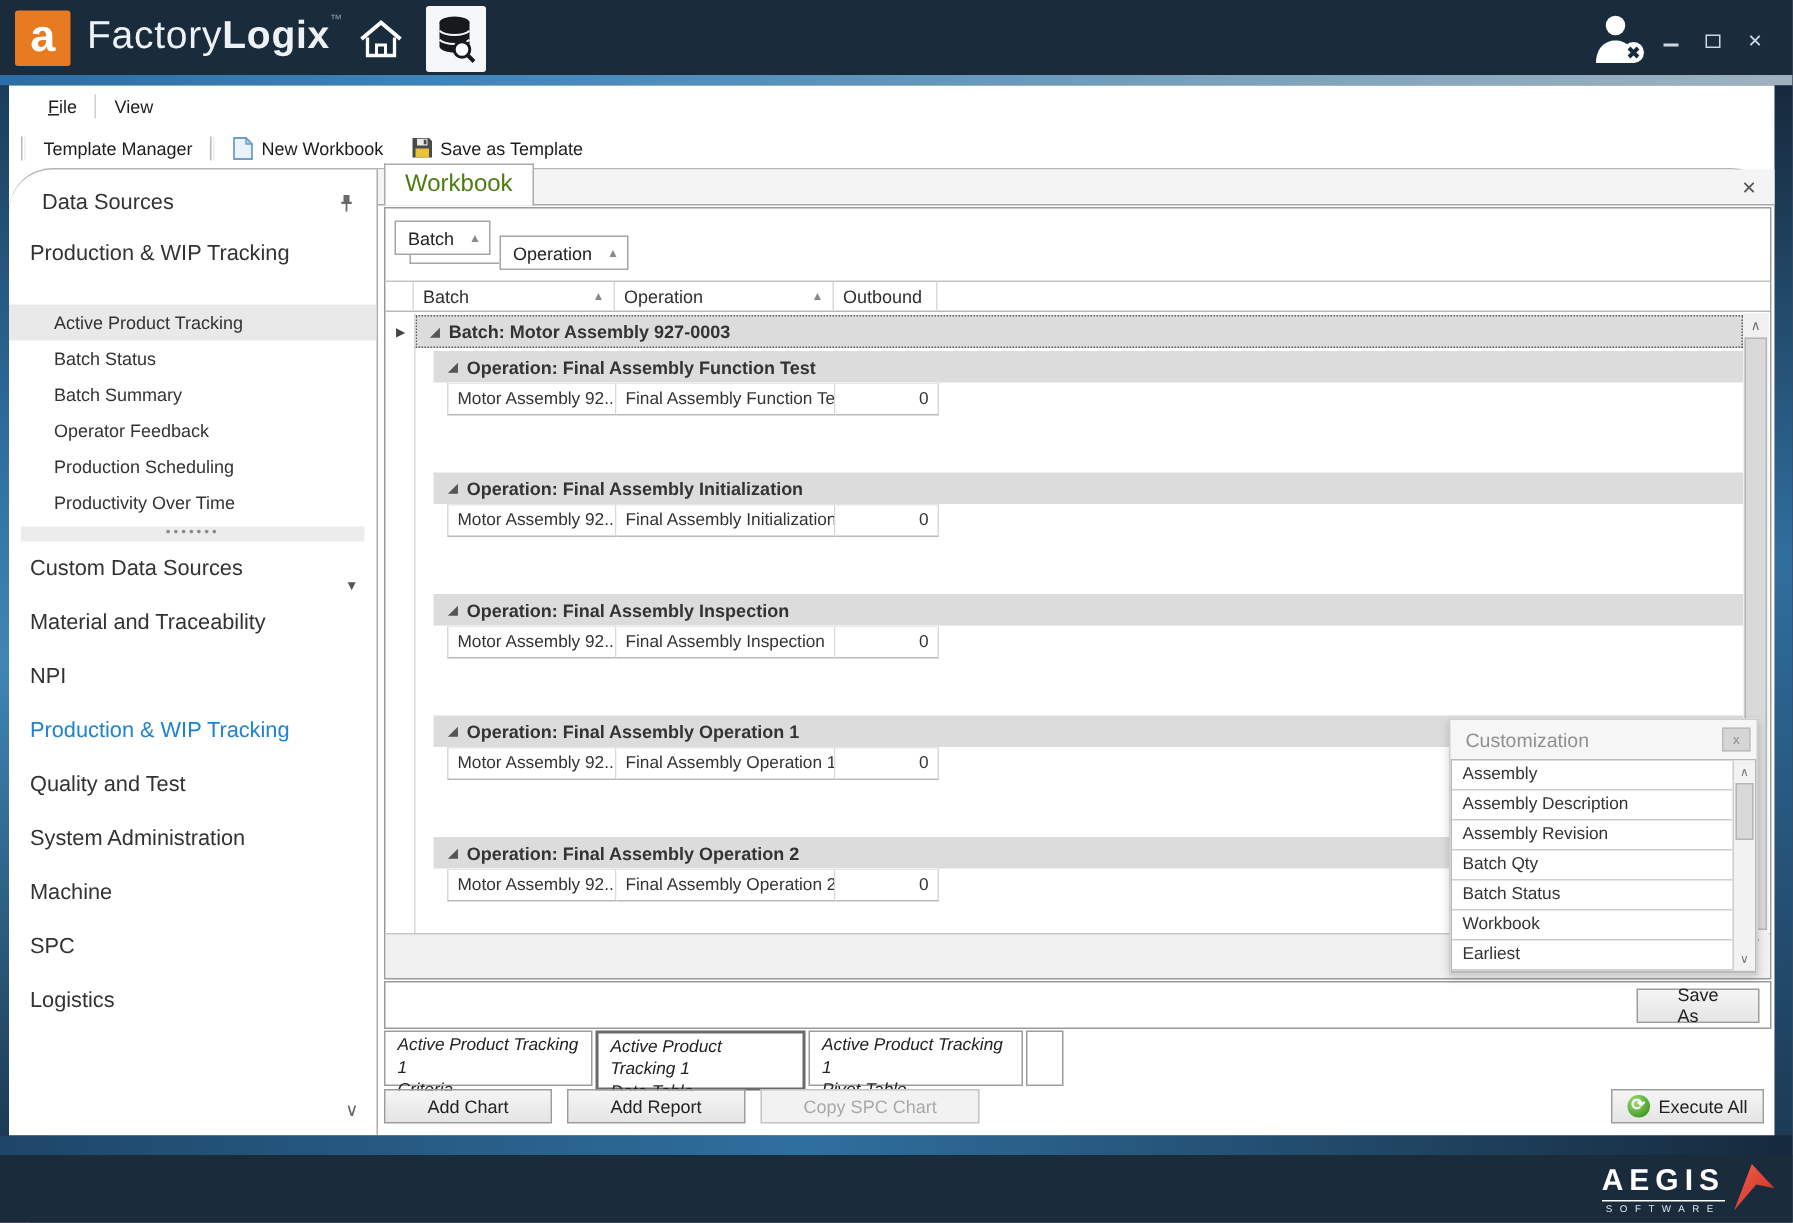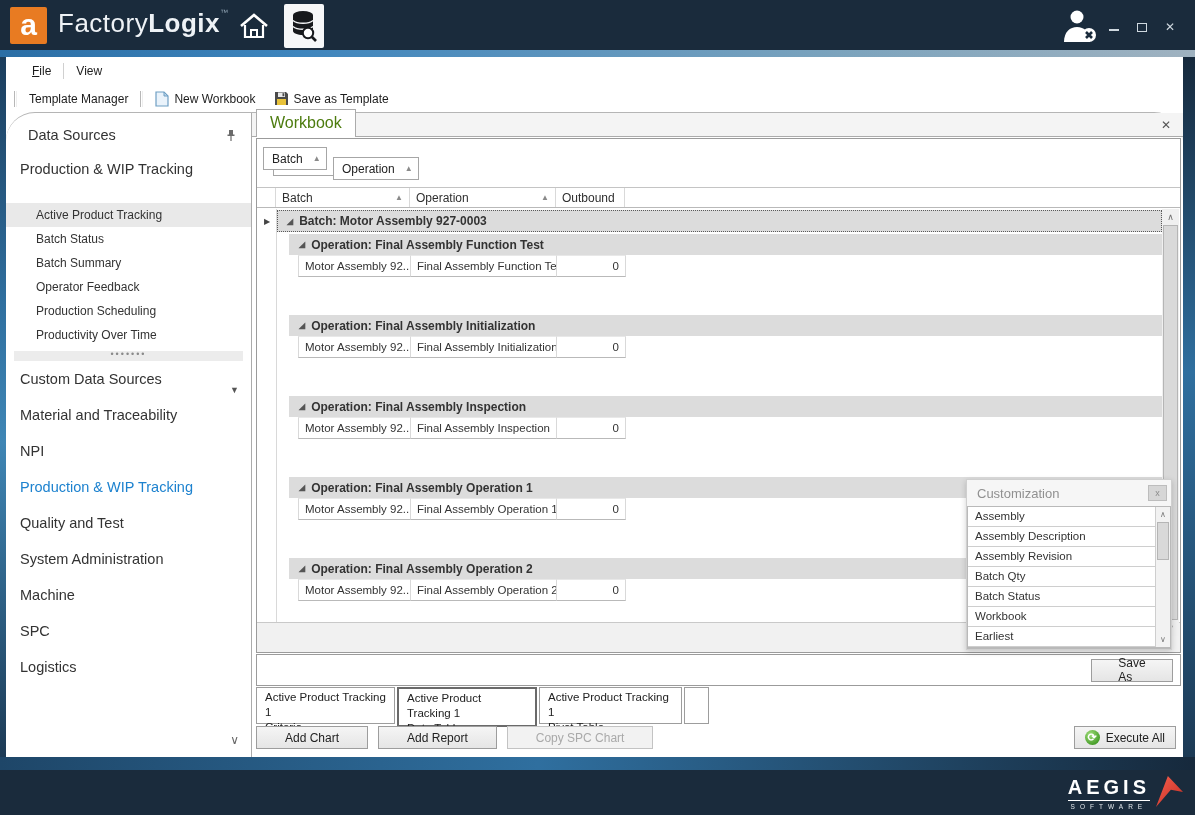--- a/index.html
+++ b/index.html
@@ -107,21 +107,21 @@
     display:flex; flex-direction:column; }
   .vs-btn { height:16px; display:flex; align-items:center; justify-content:center; font-size:9px; color:#707070; background:#f0f0f0; }
   .vs-thumb { flex:1; margin:0 1px; background:#d9d9d9; border:1px solid #b5b5b5; }
 
   .saveas-row { height:32px; margin:1px 2px 0 4px; border:1px solid #9b9b9b; background:#fff;
     display:flex; align-items:center; justify-content:flex-end; }
   .btn { height:23px; background:linear-gradient(#f5f5f5,#e5e5e5); border:1px solid #9d9d9d;
     font-size:12px; color:#222; display:flex; align-items:center; justify-content:center; padding:0 28px; cursor:default; }
   .saveas-btn { width:82px; margin-right:7px; }
 
-  .sheet-tabs { height:40px; display:flex; align-items:flex-start; padding:1px 0 0 4px; gap:2px; }
+  .sheet-tabs { height:40px; display:flex; align-items:flex-start; padding:1px 0 0 4px; gap:2px;font-style:italic; }
   .sheet-tab { border:1px solid #9d9d9d; background:#fff; padding:2px 8px; font-size:11.5px;
     line-height:15px; color:#222; height:37px; }
   .sheet-tab.active { border:2px solid #6a6a6a; height:40px; }
   .st-1 { width:139px; } .st-2 { width:140px; } .st-3 { width:143px; }
   .sheet-tab.empty { width:25px; height:37px; }
 
   .buttons-row { height:27px; margin:0 2px 4px 4px; position:relative; display:flex; gap:10px; }
   .btn.disabled { color:#a9a9a9; background:#f2f2f2; border-color:#c3c3c3; }
   .exec-btn { position:absolute; right:5px; top:0; gap:6px; padding:0 10px; }
 

